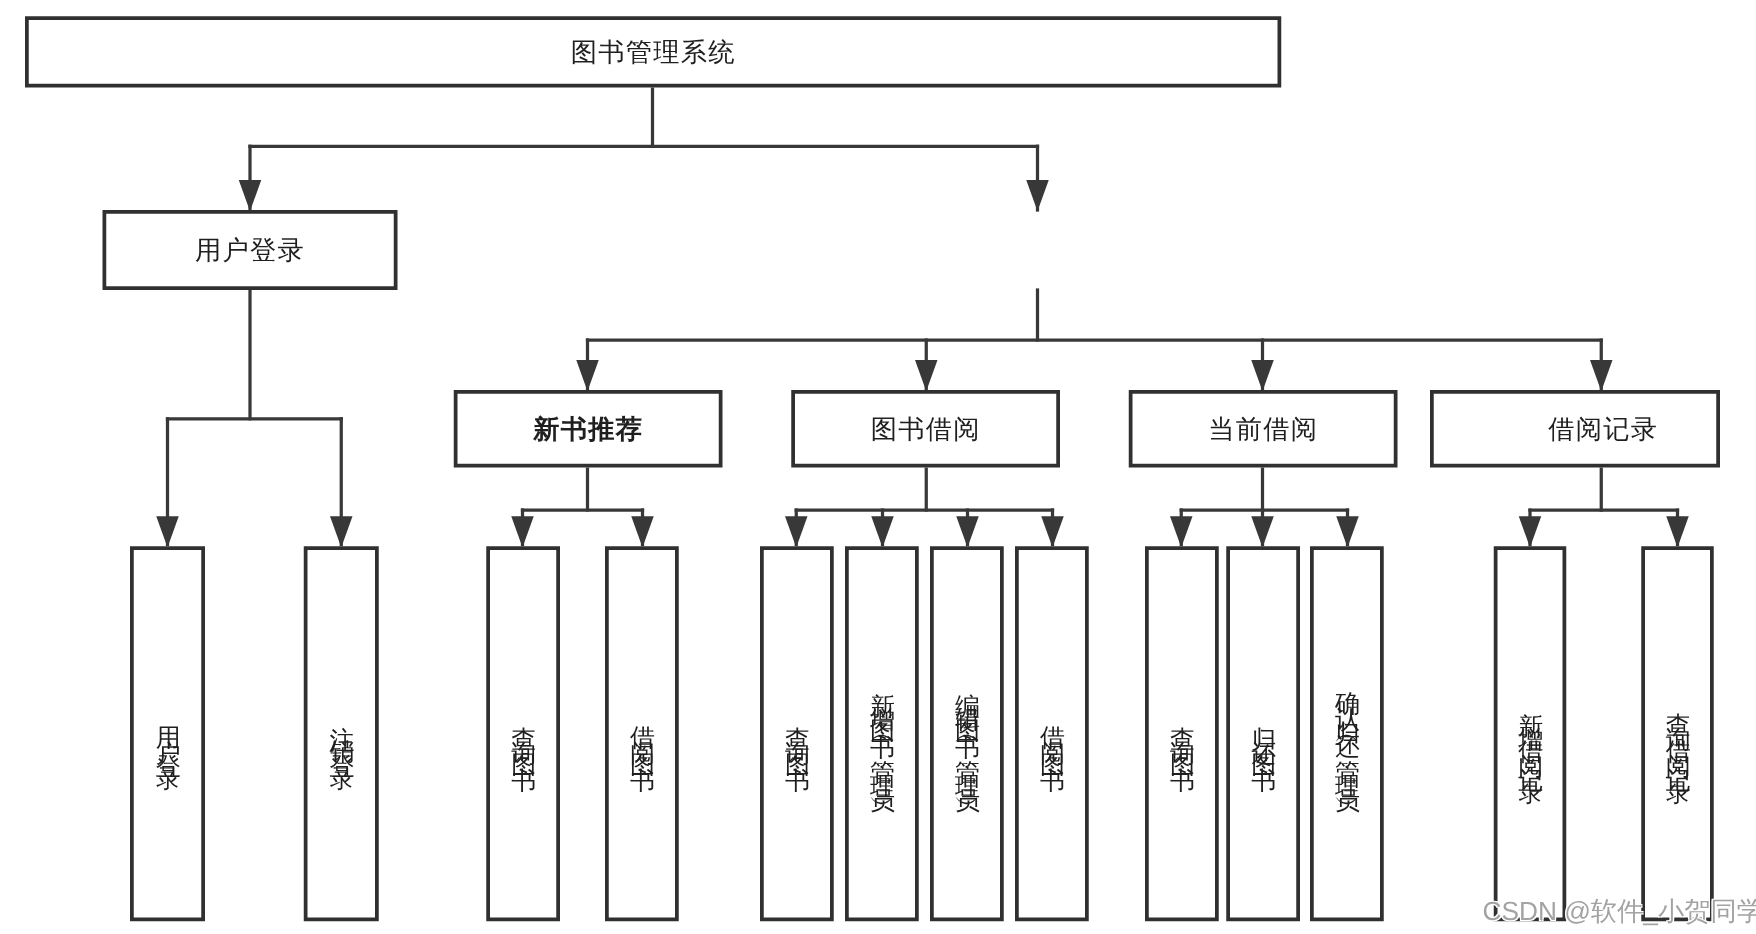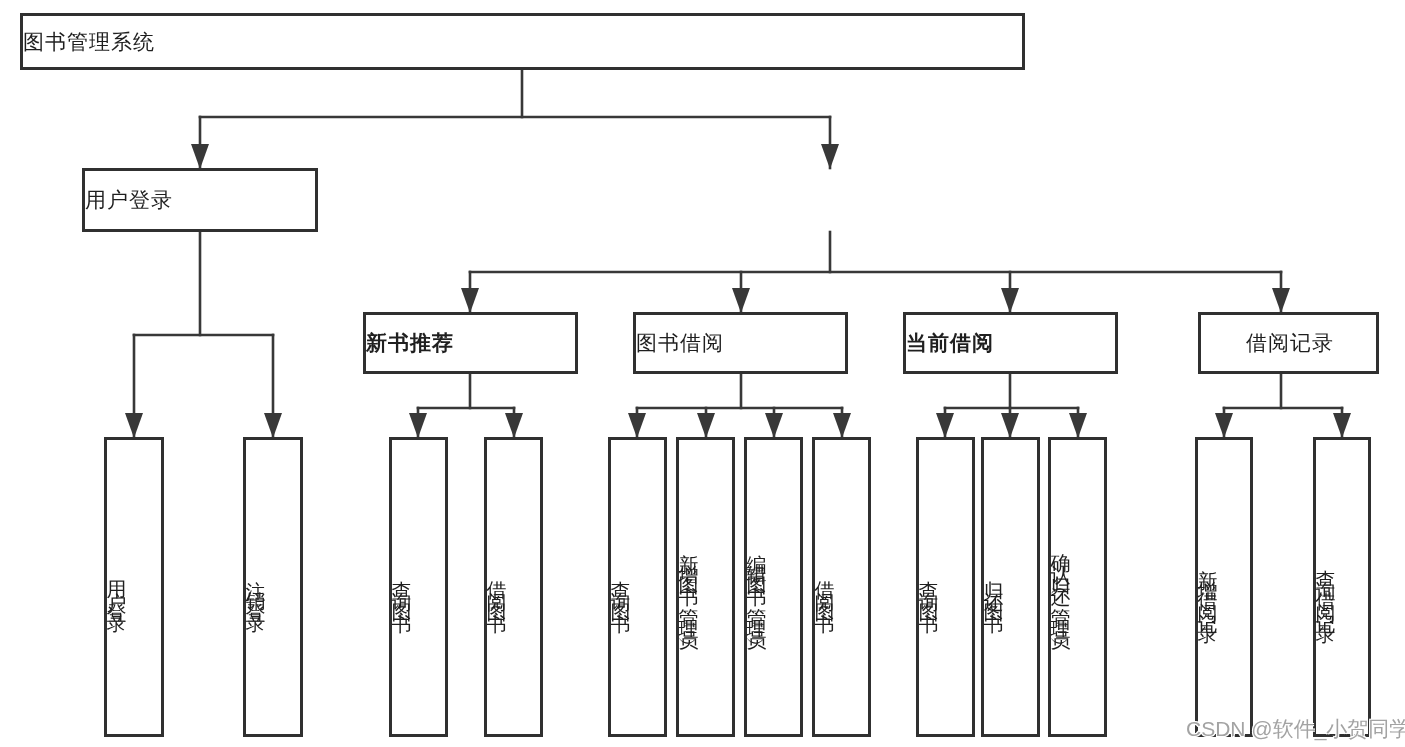--- a/index.html
+++ b/index.html
@@ -17,20 +17,21 @@
     width: 1405px; height: 747px;
     z-index: 1;
   }
   .node {
     position: absolute;
     box-sizing: border-box;
     background: #ffffff;
     border: 3px solid #303030;
     display: flex;
     align-items: center;
+    justify-content: center;
     color: #1f1f1f;
     z-index: 2;
   }
   .hnode { font-size: 21px; letter-spacing: 1px; }
   .vnode { font-size: 20px; }
   .vtext {
     display: block;
     writing-mode: vertical-rl;
     text-orientation: mixed;
     letter-spacing: 11px;
@@ -110,24 +111,24 @@
   <div class="node hnode" style="left:82px; top:168px; width:236px; height:64px;">
     <span>用户登录</span>
   </div>
 
   <div class="node hnode" style="left:363px; top:312px; width:215px; height:62px;font-weight:bold;">
     <span>新书推荐</span>
   </div>
   <div class="node hnode" style="left:633px; top:312px; width:215px; height:62px;">
     <span>图书借阅</span>
   </div>
-  <div class="node hnode" style="left:903px; top:312px; width:215px; height:62px;font-weight:bold;">
+  <div class="node hnode" style="left:903px; top:312px; width:215px; height:62px;">
     <span>当前借阅</span>
   </div>
-  <div class="node hnode" style="left:1198px; top:312px; width:181px; height:62px;padding-left:45px;">
+  <div class="node hnode" style="left:1144px; top:312px; width:232px; height:62px;padding-left:45px;">
     <span>借阅记录</span>
   </div>
 
   <div class="node vnode" style="left:104px; top:437px; width:60px; height:300px;">
     <span class="vtext">用户登录</span>
   </div>
   <div class="node vnode" style="left:243px; top:437px; width:60px; height:300px;">
     <span class="vtext">注销登录</span>
   </div>
 

